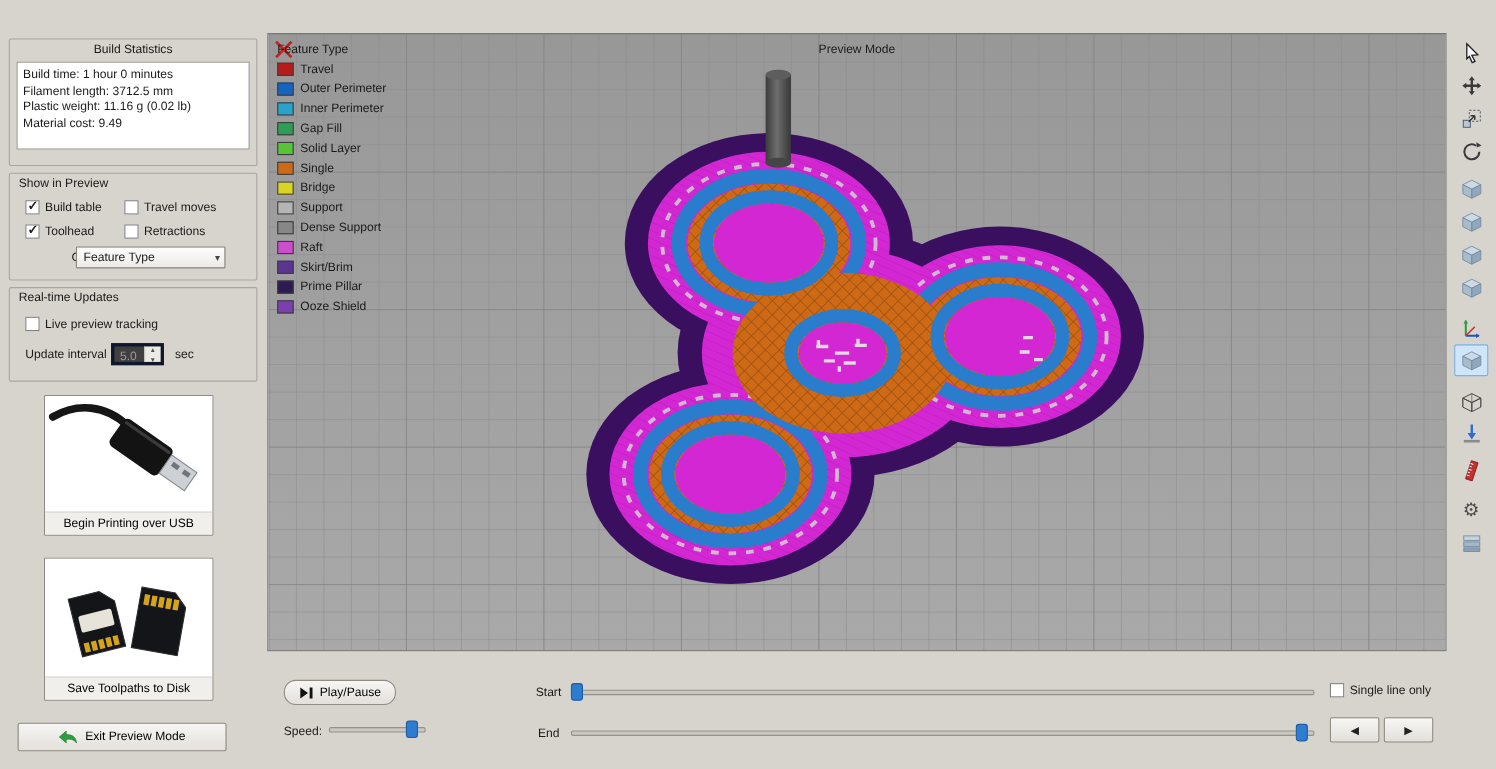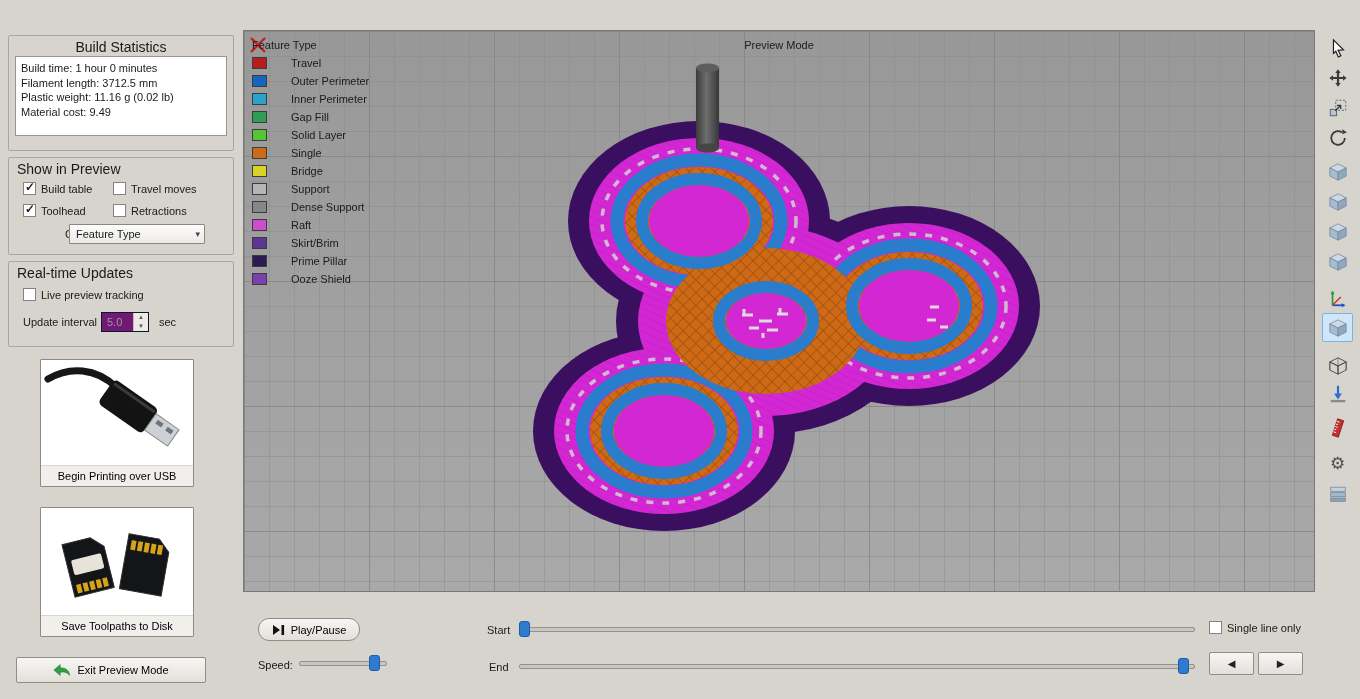--- a/index.html
+++ b/index.html
@@ -6,47 +6,47 @@
   #app{position:relative;width:1360px;height:699px;background:#d7d3cd;
        font-family:"Liberation Sans",sans-serif;font-size:11px;color:#1a1a1a;overflow:hidden;}
   .abs{position:absolute;}
   
   .menubar{left:0;top:0;width:100%;height:21px;background:#f5f4f2;border-bottom:1px solid #c9c5bf;
            display:flex;align-items:center;padding-left:2px;box-sizing:border-box;}
   .menu-item{padding:3px 10px;font-size:12px;cursor:default;}
   
   .left-panel{left:0;top:21px;width:243px;bottom:0;}
   .groupbox{border:1px solid #aaa69f;border-radius:2px;}
-  .group-title{position:absolute;top:3px;left:8px;font-size:14px;white-space:nowrap;}
+  .group-title{position:absolute;top:3px;left:8px;font-size:11px;white-space:nowrap;}
   .group-title.center{left:0;right:0;text-align:center;}
   .stats-box{position:absolute;left:6px;top:20px;right:6px;height:80px;background:#fff;
              border:1px solid #99958e;padding:4px 5px;box-sizing:border-box;line-height:14.5px;}
   .cb{display:flex;align-items:center;gap:5px;cursor:default;white-space:nowrap;}
   .checkbox{width:13px;height:13px;background:#fff;border:1px solid #838383;position:relative;flex:0 0 auto;box-sizing:border-box;}
   .checkbox.checked::after{content:"✓";position:absolute;left:1px;top:-3px;font-size:12px;font-weight:bold;color:#222;}
   .radio{width:12px;height:12px;background:#fff;border:1px solid #777;border-radius:50%;position:relative;flex:0 0 auto;}
   .radio.checked::after{content:"";position:absolute;left:3px;top:3px;width:4px;height:4px;border-radius:50%;background:#222;}
   .combo{background:linear-gradient(#fdfdfd,#eceae6);border:1px solid #8b8780;display:flex;align-items:center;
          justify-content:space-between;padding:0 4px 0 6px;box-sizing:border-box;border-radius:1px;cursor:default;}
   .combo-arrow{font-size:9px;color:#444;}
-  .spin{background:#701a75;border:1px solid #0f172a;display:flex;box-sizing:border-box;}
+  .spin{background:#404040;border:3px solid #0f172a;display:flex;box-sizing:border-box;}
   .spin-val{flex:1;color:#9a9a9a;padding:3px 0 0 5px;}
   .spin-btns{width:14px;border-left:1px solid #c5c1ba;display:flex;flex-direction:column;background:#eceae6;}
   .spin-btns span{flex:1;font-size:6px;color:#555;text-align:center;line-height:9px;}
   .img-button{background:#fff;border:1px solid #8e8a83;padding:0;display:flex;flex-direction:column;
               cursor:pointer;border-radius:1px;font-family:inherit;}
   .img-area{flex:1;display:flex;align-items:center;justify-content:center;overflow:hidden;background:#fff;}
   .img-btn-label{height:20px;line-height:20px;text-align:center;font-size:11px;background:#f1efec;border-top:1px solid #d8d5cf;}
   .push-btn{background:linear-gradient(#f7f6f4,#e3e0db);border:1px solid #918d85;border-radius:2px;display:flex;
             align-items:center;justify-content:center;gap:6px;font-size:11px;cursor:pointer;font-family:inherit;}
   
   .viewport{left:243px;top:30px;width:1072px;height:562px;border:1px solid #787878;box-sizing:border-box;overflow:hidden;}
   .legend{left:8px;top:5px;}
   .legend-title{height:18px;line-height:18px;}
-  .legend-row{display:flex;align-items:center;gap:24px;height:18px;}
+  .legend-row{display:flex;align-items:center;gap:6px;height:18px;}
   .chip{width:15px;height:12px;border:1px solid #3c3c3c;box-sizing:border-box;}
   .preview-mode{top:8px;left:50%;transform:translateX(-50%);font-size:11px;color:#1c1c1c;}
   
   .right-toolbar{right:0;top:21px;width:45px;bottom:0;}
   .tool-btn{position:absolute;left:7px;width:31px;height:29px;display:flex;align-items:center;justify-content:center;
             border:1px solid transparent;border-radius:2px;background:transparent;cursor:pointer;padding:0;}
   .tool-btn.active{background:#cfe5fa;border-color:#7fb0e2;}
   .gear-glyph{font-size:17px;color:#4e4e4e;}
   
   .bottom-bar{left:243px;top:592px;width:1072px;height:107px;}

